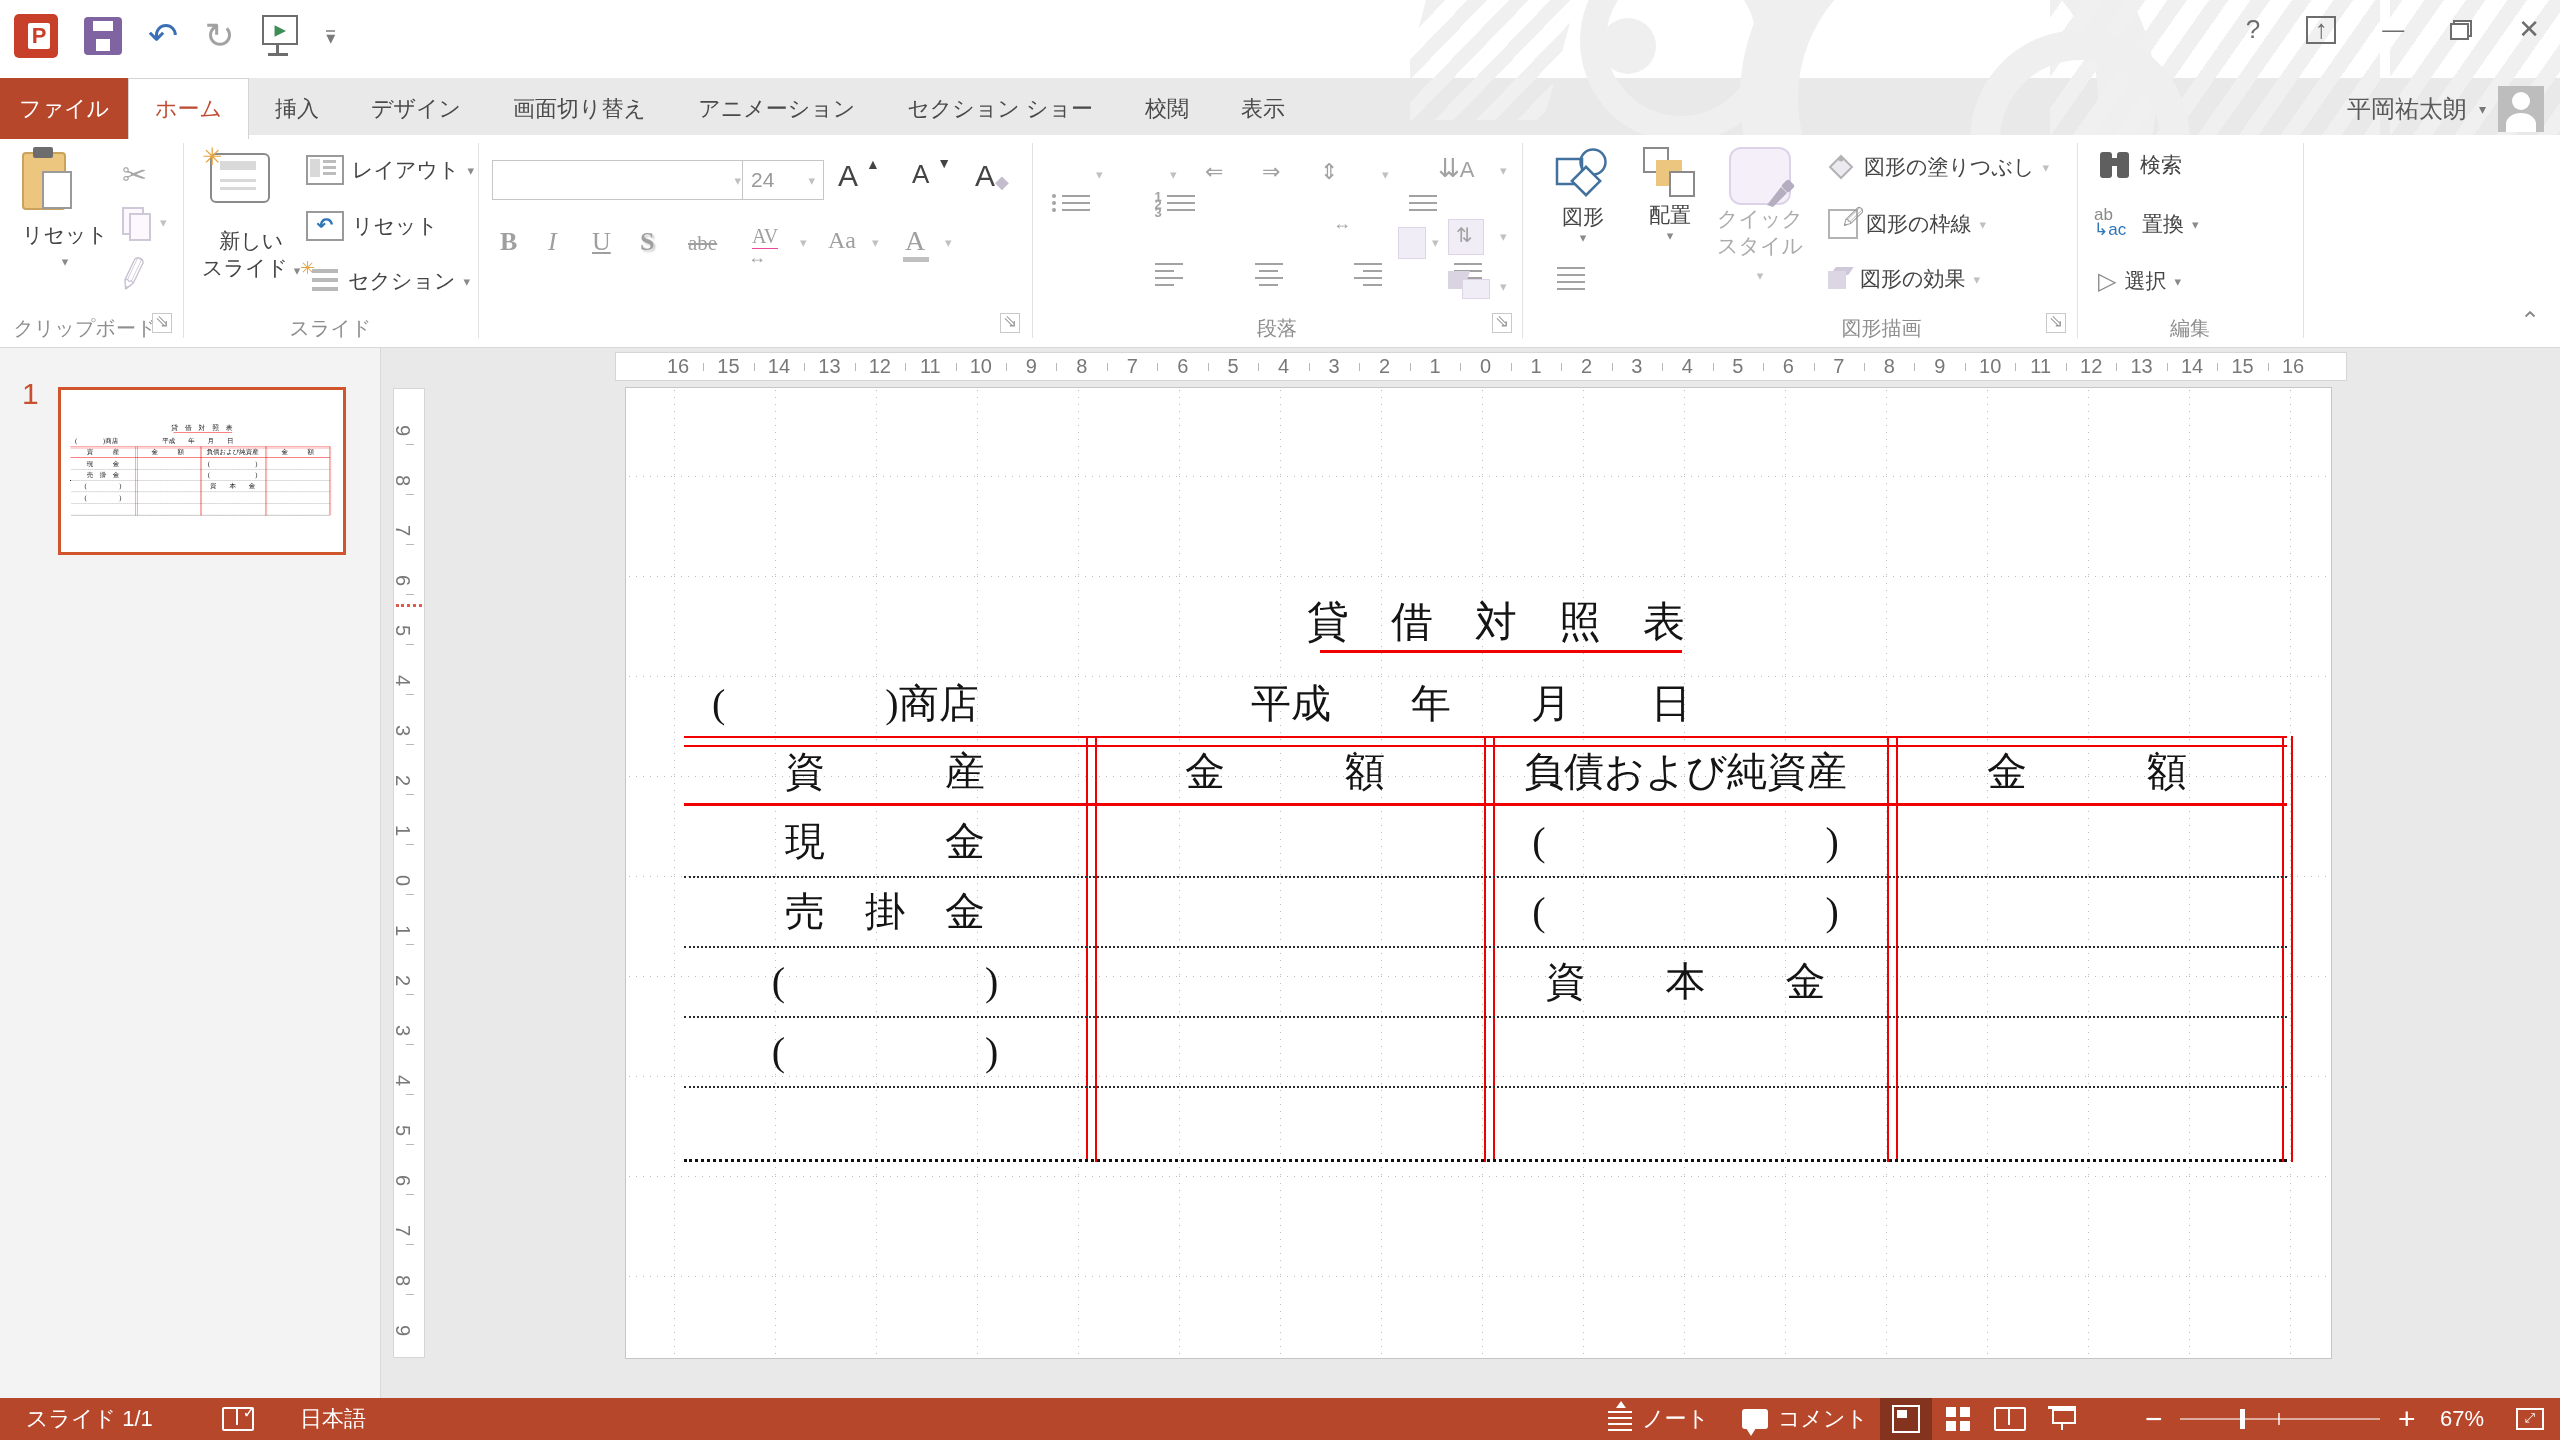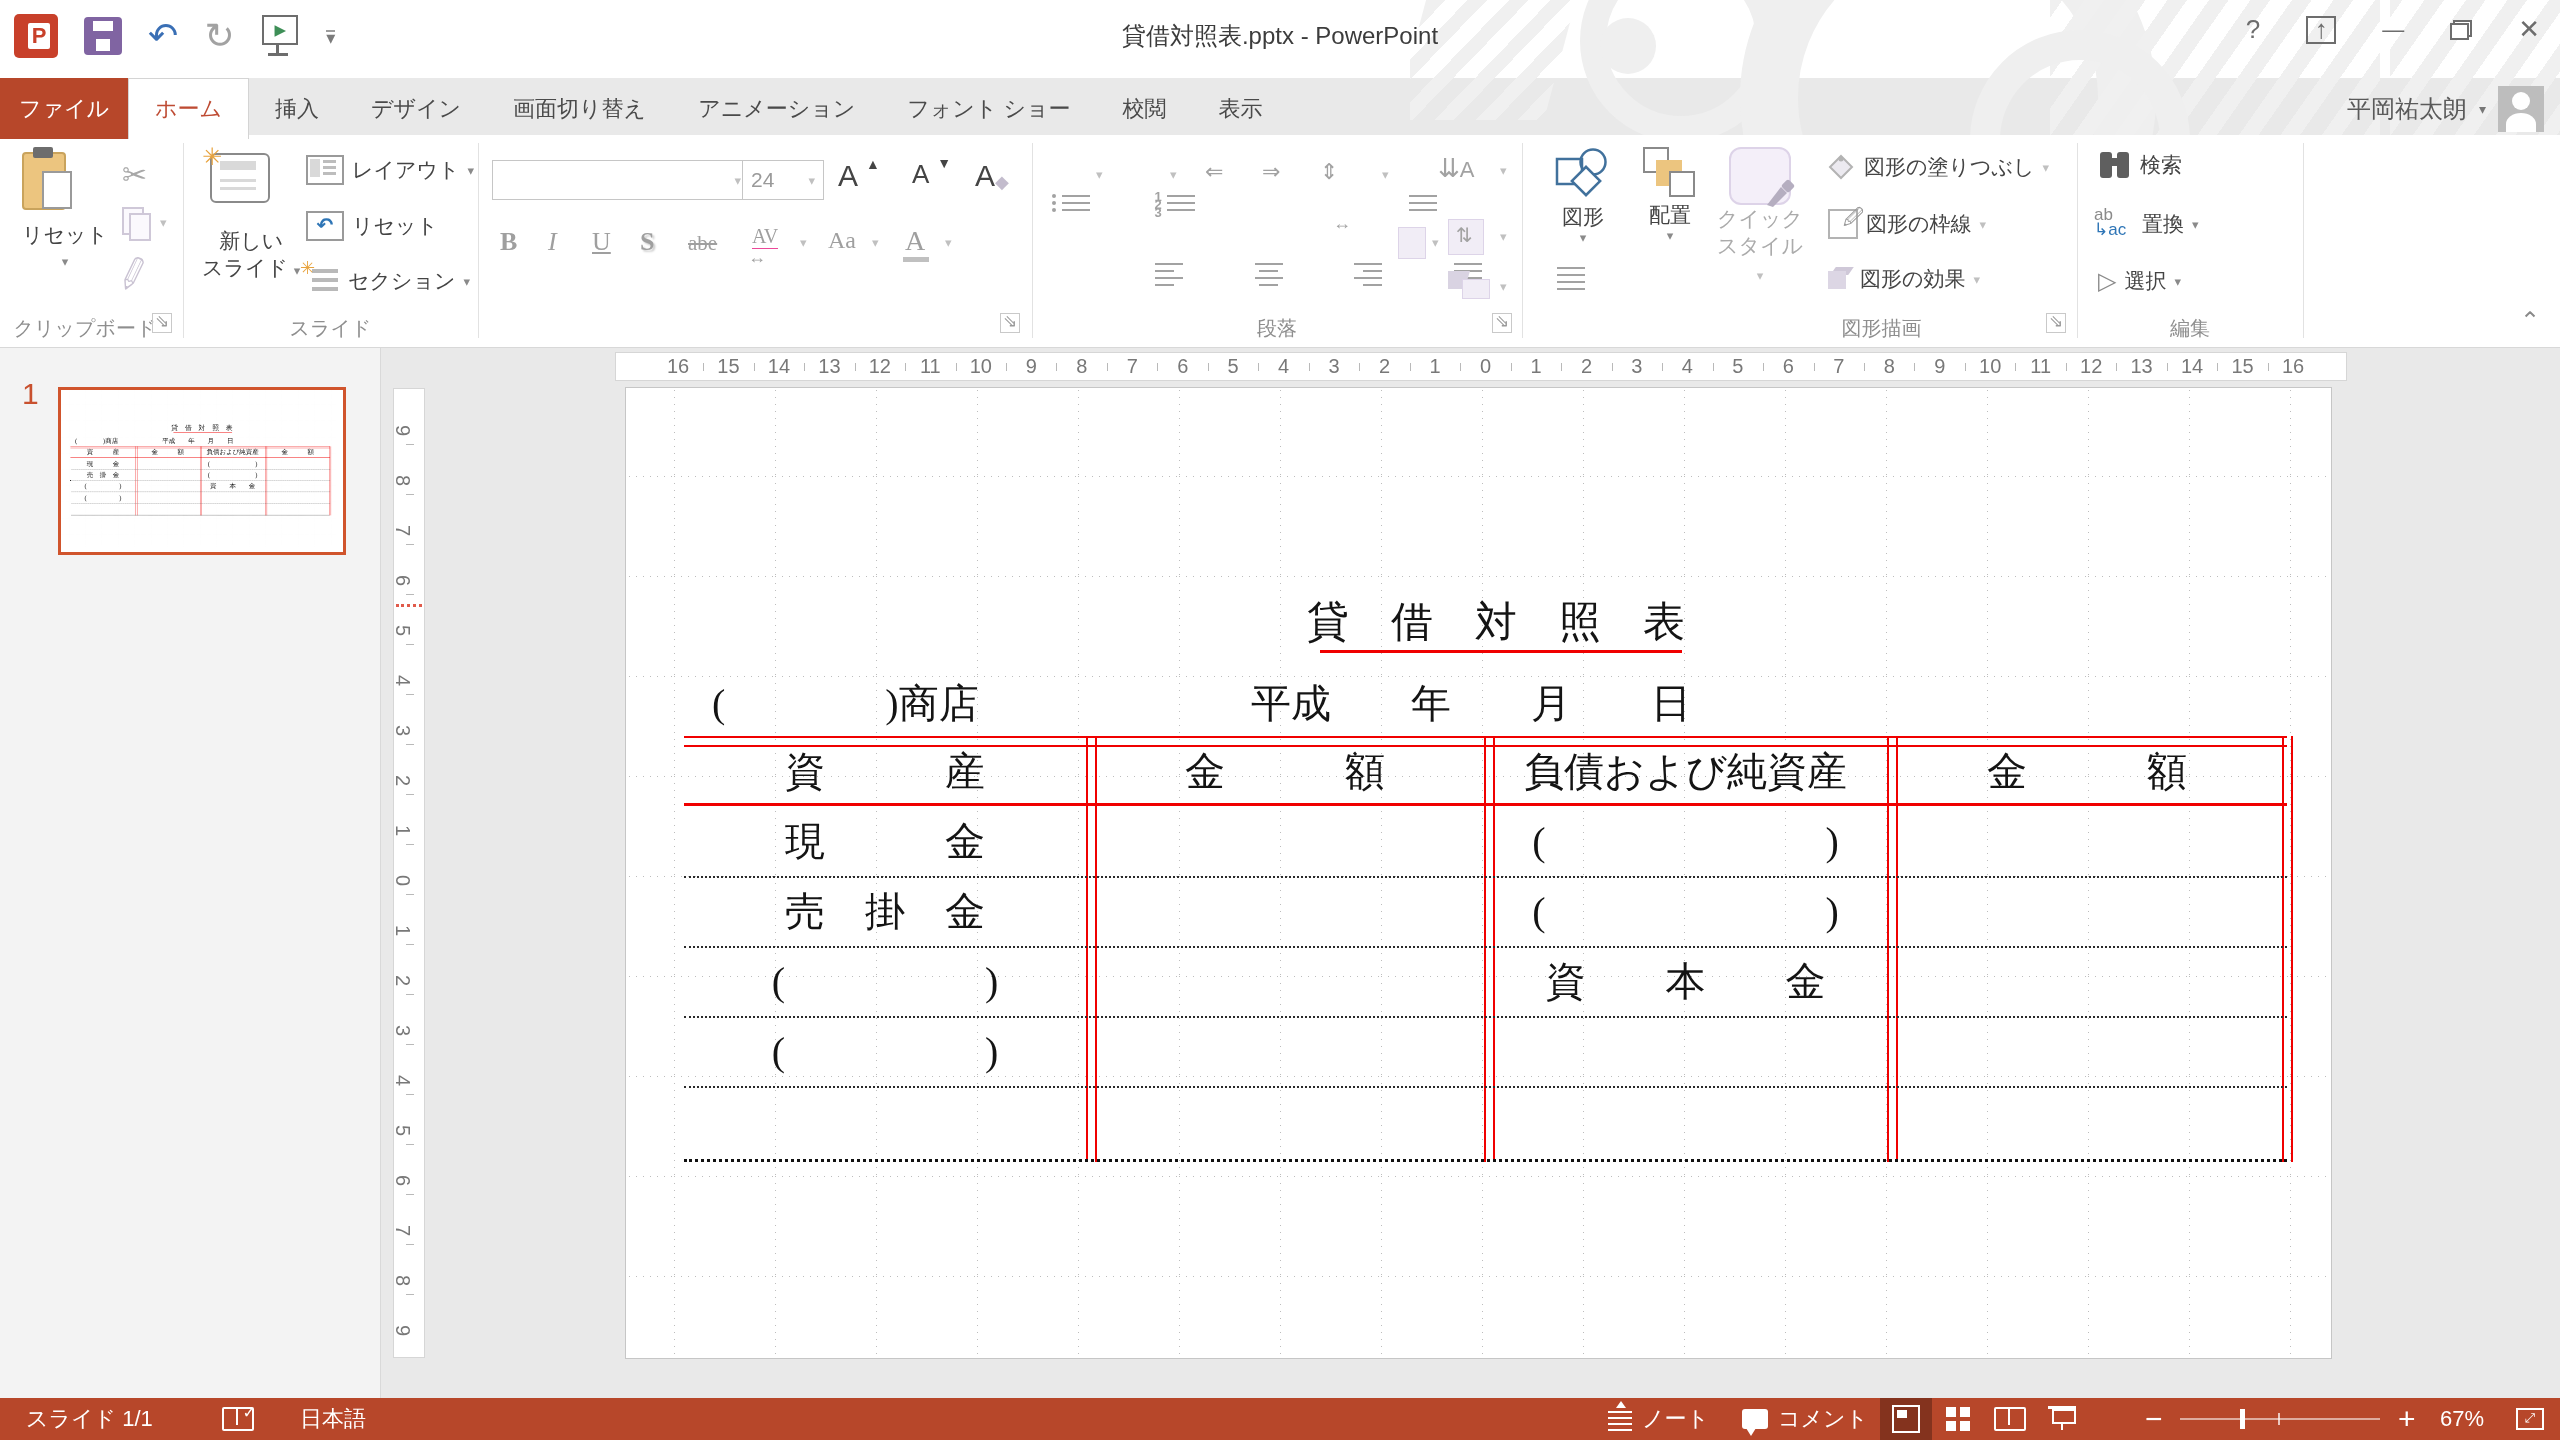--- a/index.html
+++ b/index.html
@@ -197,42 +197,41 @@
         </div>
       <span class="qglyph" style="color:#3A6FB5">↶</span>
       <span class="qglyph" style="color:#a2a2a2">↻</span>
       <div class="ic-pres">
         <div class="scr">▶</div>
           <div class="leg"></div>
           <div class="base"></div>
       </div>
       <span class="qat-more">▾</span>
     </div>
-    <div class="doc-title">貸借対照表.pptx - PowerPoint</div>
     <div class="winctl">
       <span>?</span>
       <span class="ic-ribopt">↑</span>
       <span style="font-size:22px">—</span>
       <span class="ic-restore">
           <i></i>
           <u></u>
         </span>
       <span>✕</span>
     </div>
   </div>
 
   <div class="tabrow">
     <div class="tabs">
       <div class="tab file">ファイル</div>
       <div class="tab active">ホーム</div>
       <div class="tab">挿入</div>
       <div class="tab">デザイン</div>
       <div class="tab">画面切り替え</div>
       <div class="tab">アニメーション</div>
-      <div class="tab">フォント ショー</div>
+      <div class="tab">セクション ショー</div>
       <div class="tab">校閲</div>
       <div class="tab">表示</div>
     </div>
     <div class="user">
       <span>平岡祐太朗</span>
       <span class="caret">▾</span>
       <span class="avatar">
           <i></i>
           <u></u>
         </span>

